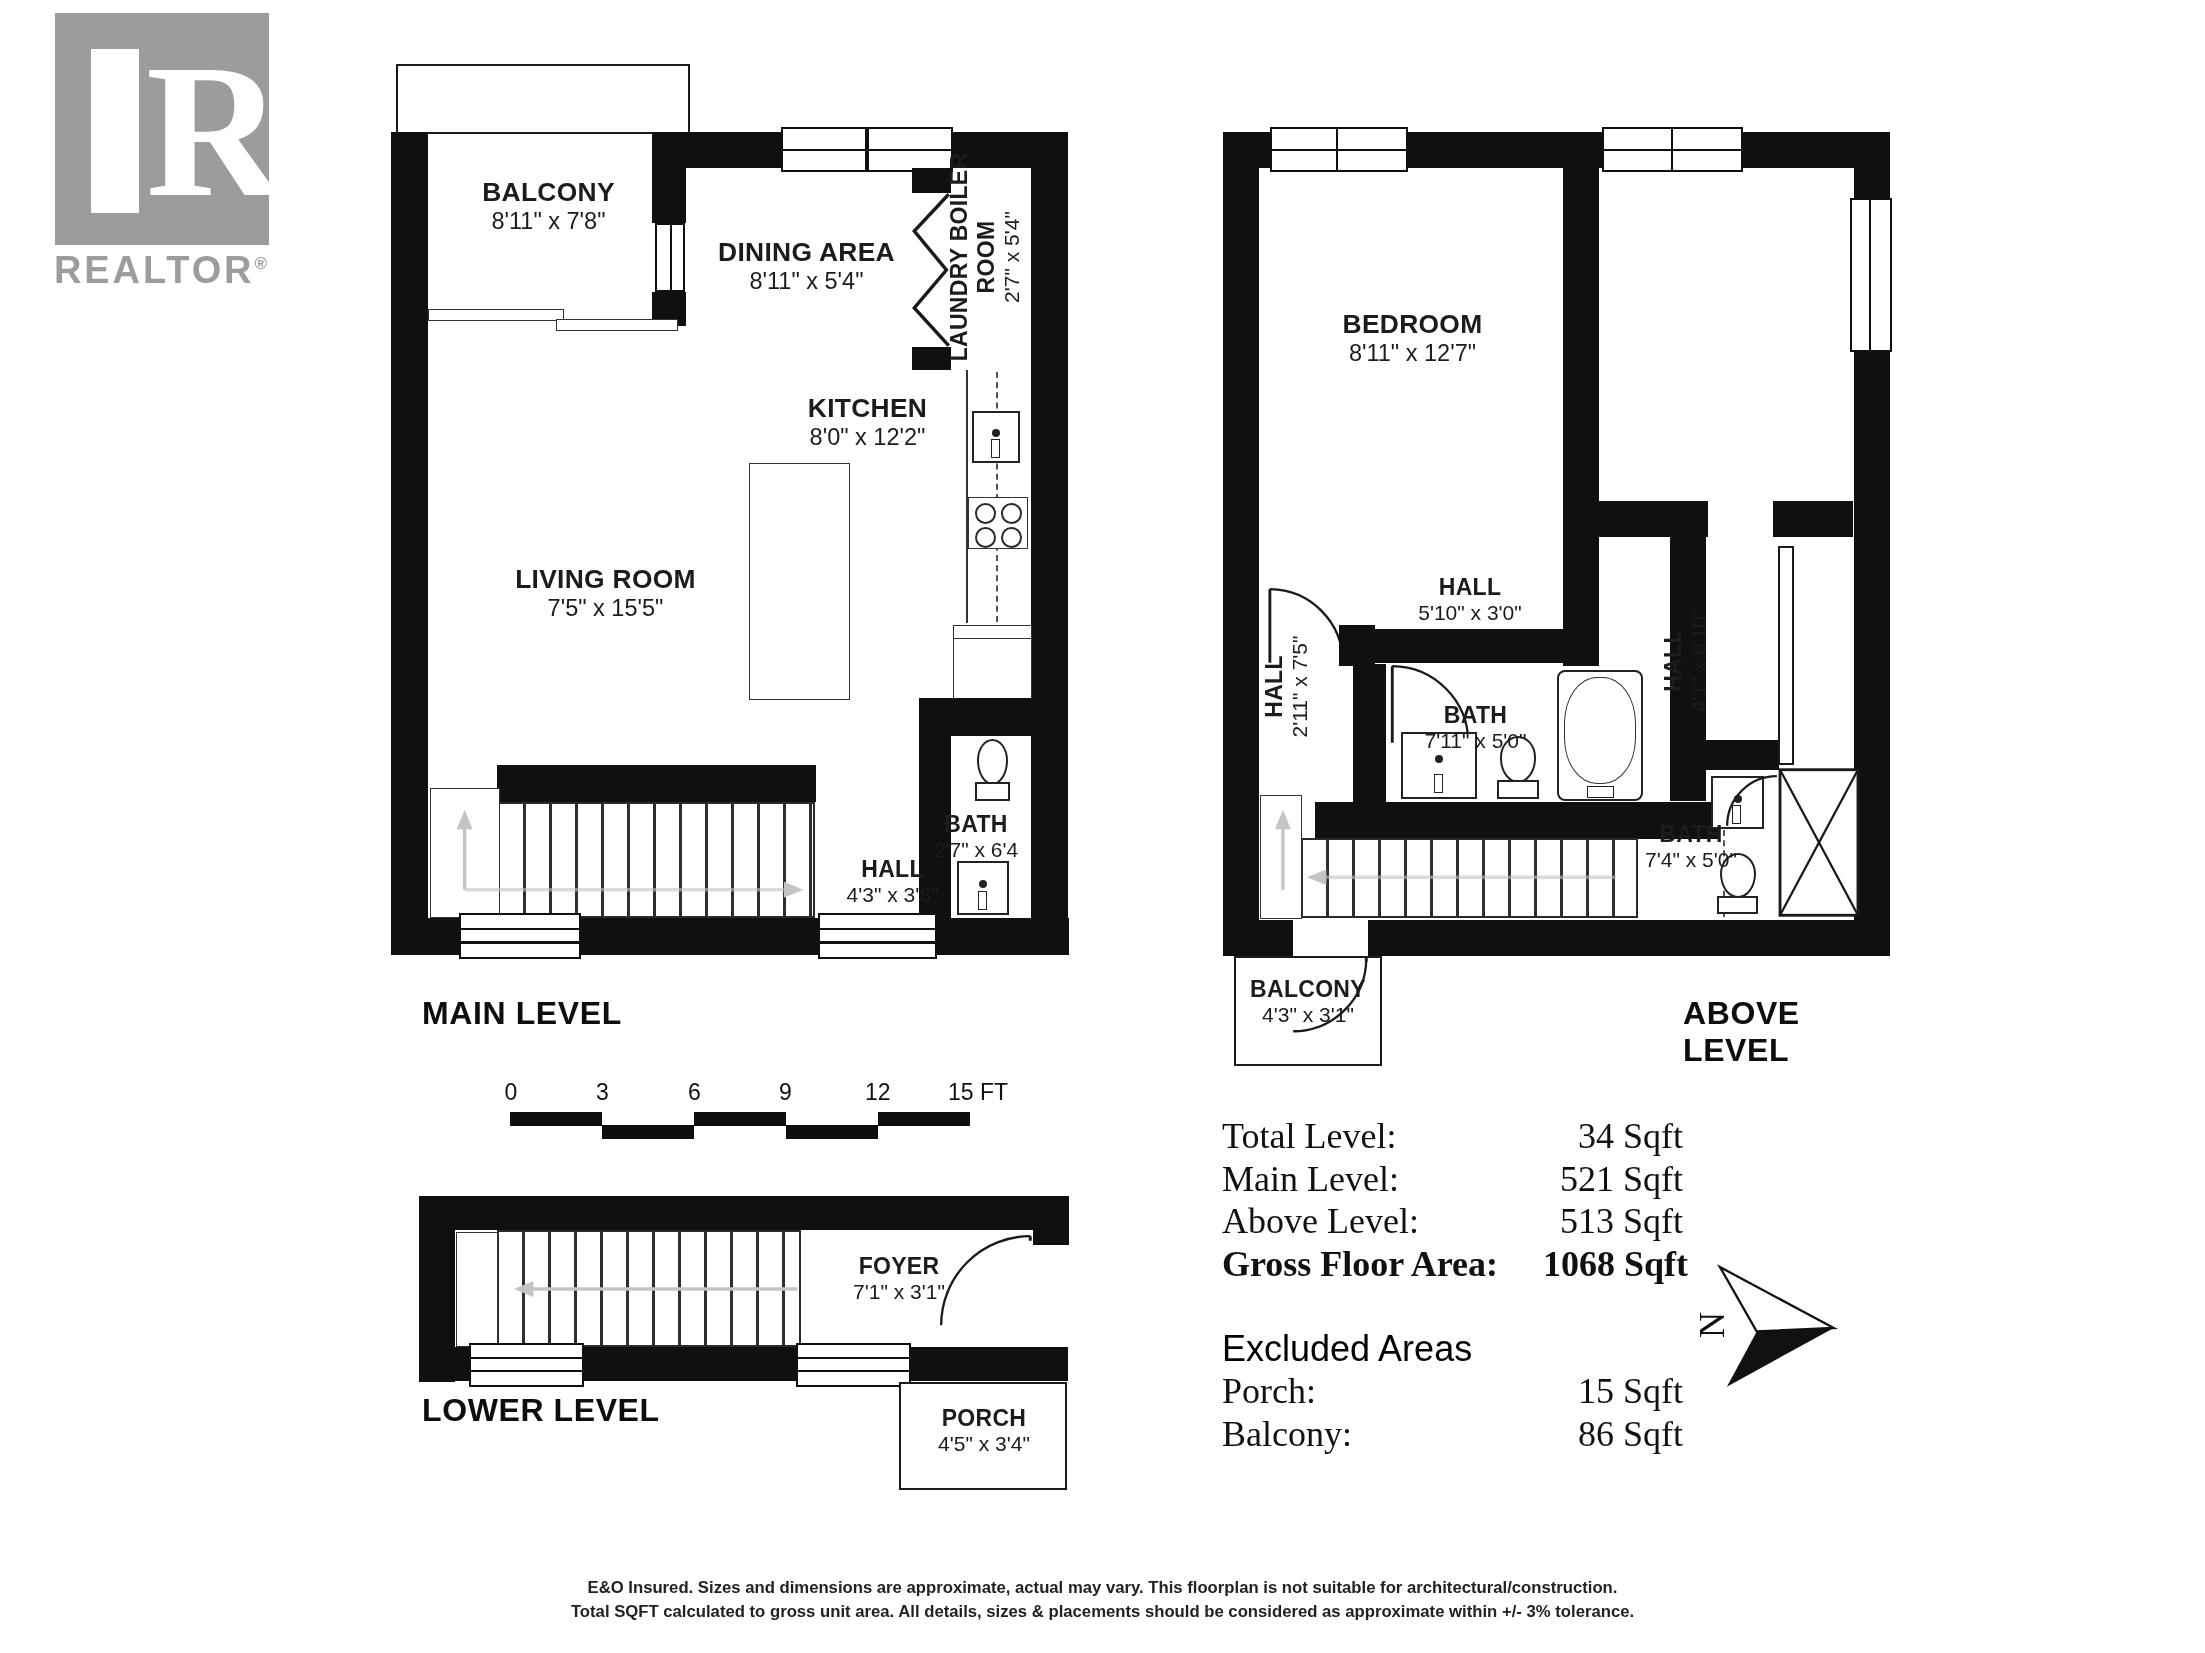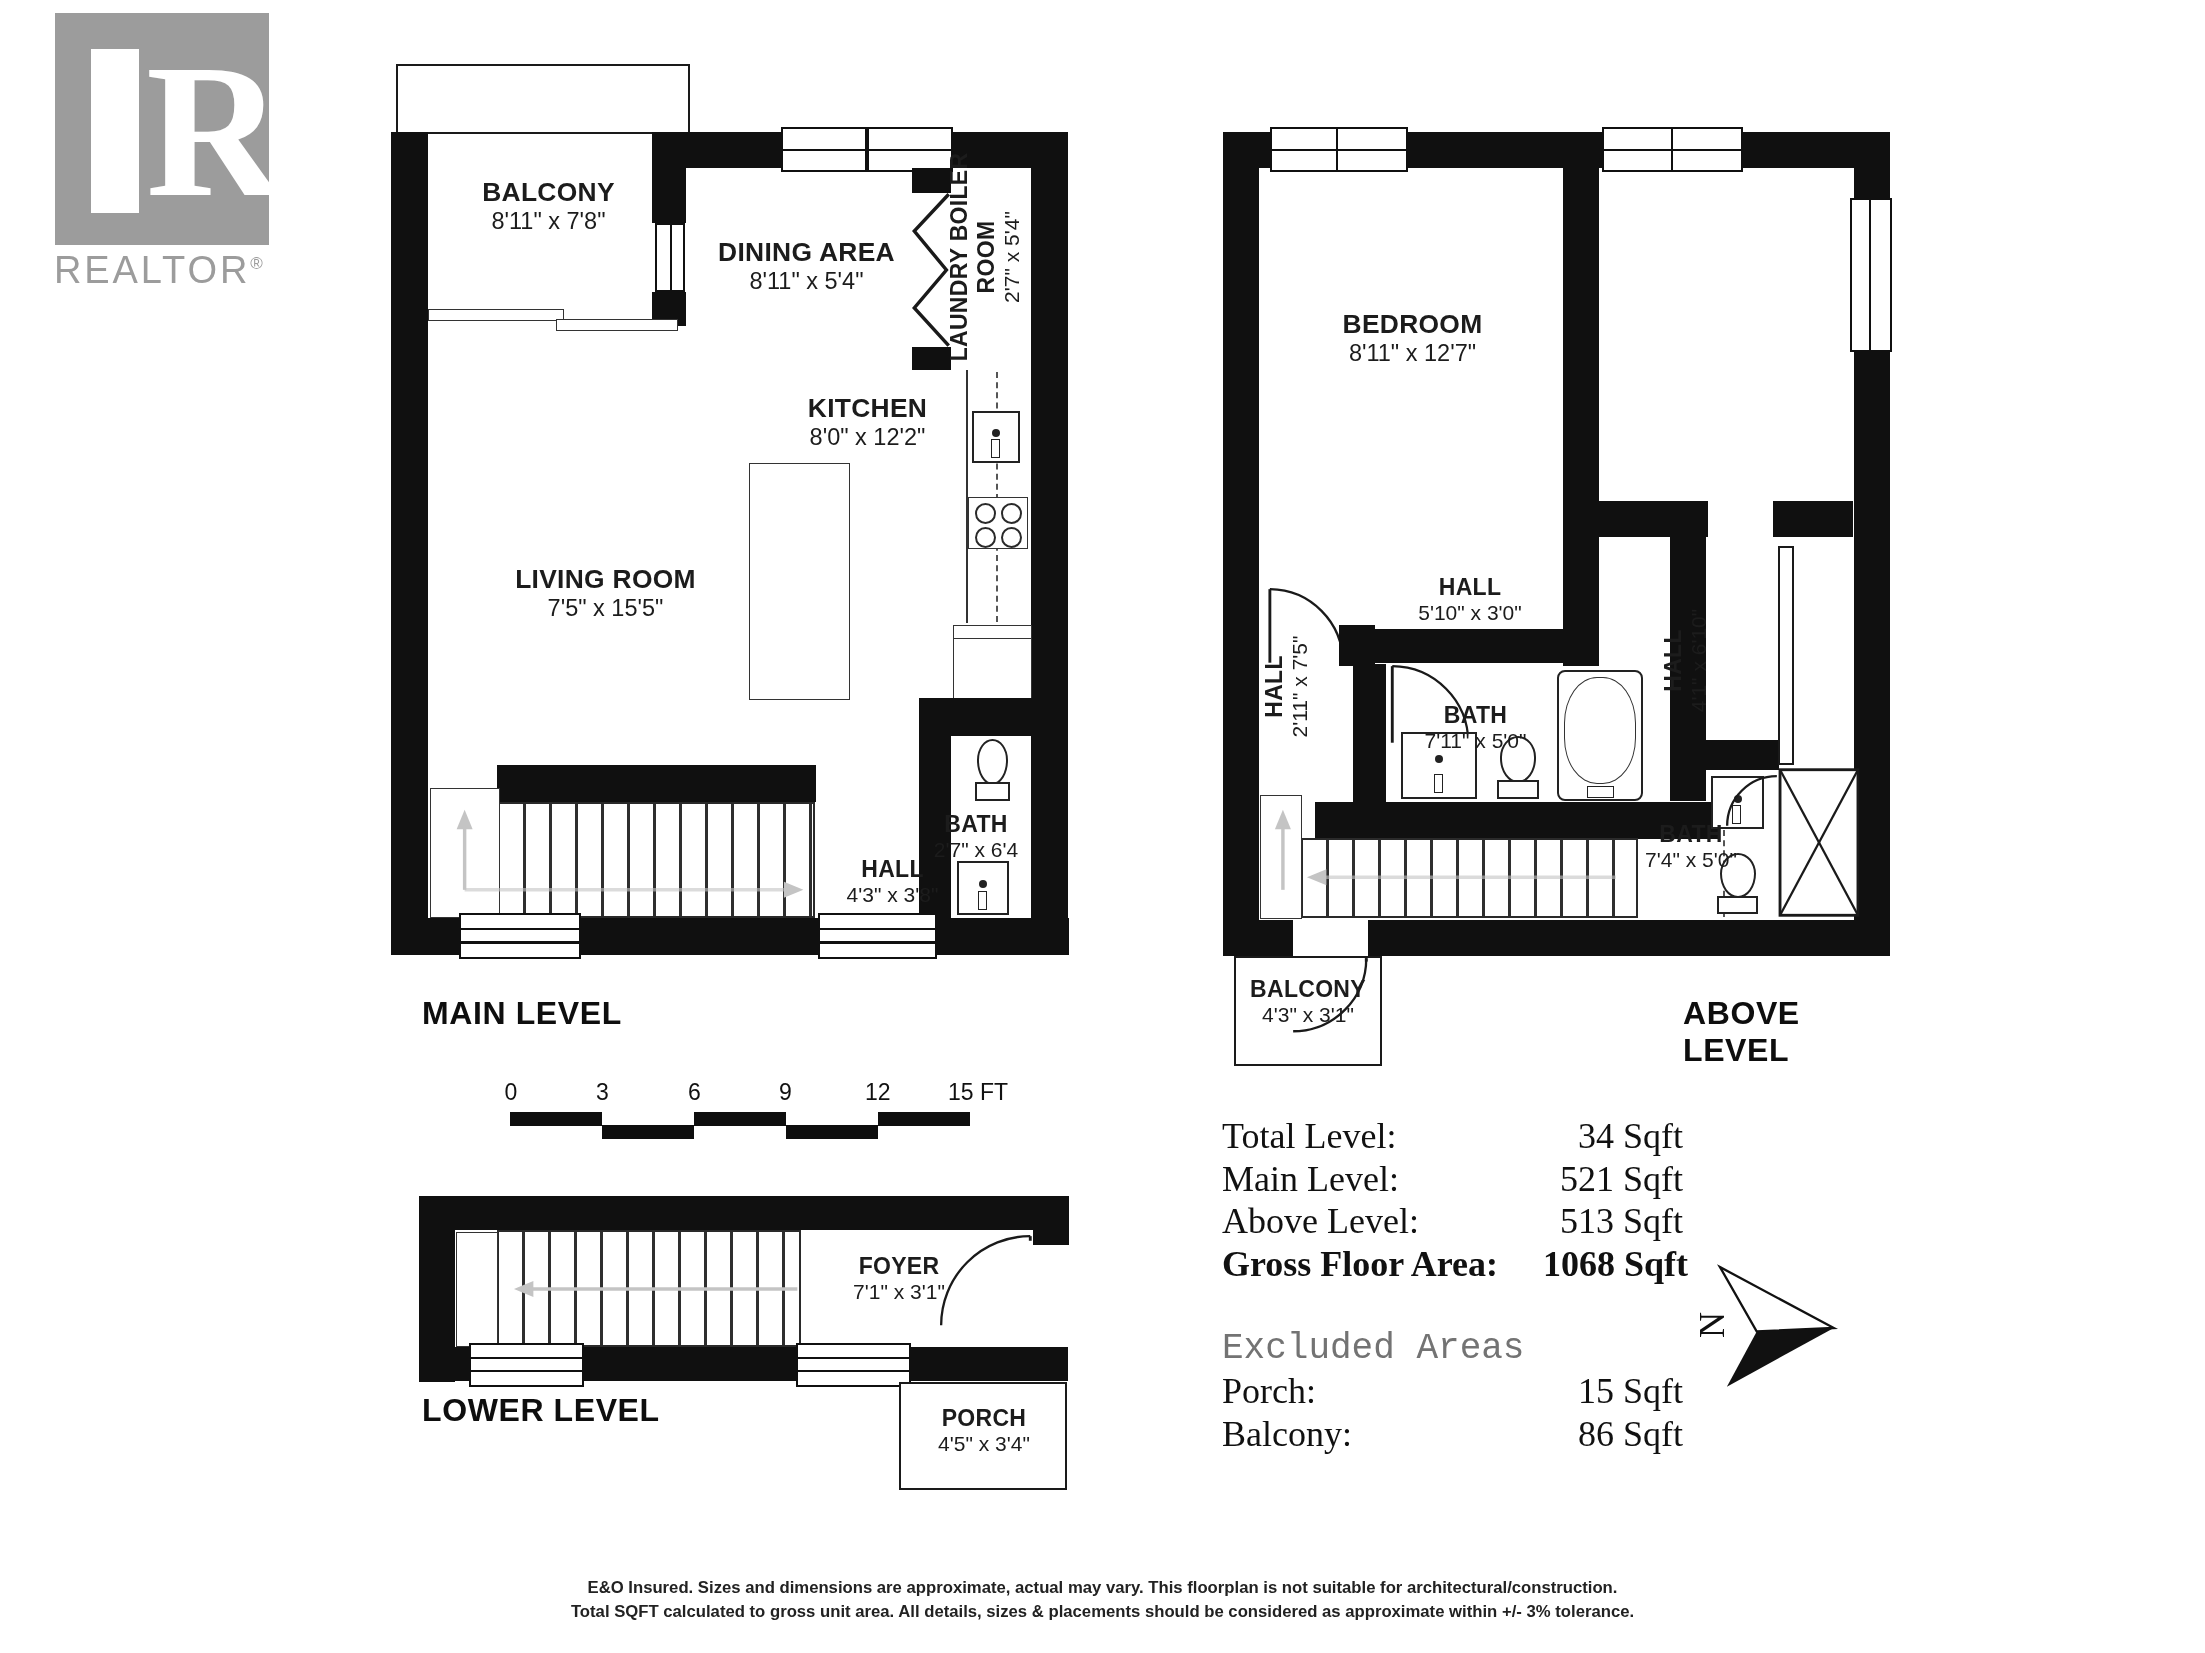--- a/index.html
+++ b/index.html
@@ -26,33 +26,33 @@
   .toilet .bowl{position:absolute;left:10%;top:0;width:80%;height:74%;border:2.3px solid #222;border-radius:50%/46% 46% 54% 54%;background:#fff;box-sizing:border-box}
   .sinksq{position:absolute;border:2.3px solid #222;background:#fff;box-sizing:border-box}
   .sinksq .dot{position:absolute;width:8px;height:8px;border-radius:50%;background:#222;left:calc(50% - 4px);top:34%}
   .sinksq .stub{position:absolute;width:6.9px;height:17px;background:#fff;border:1.7px solid #222;left:calc(50% - 5.2px);bottom:6%}
   .tub{position:absolute;border:2.3px solid #222;border-radius:8px;background:#fff;box-sizing:border-box}
   .tub .inner{position:absolute;left:4.6px;top:4.6px;right:4.6px;bottom:15px;border:1.7px solid #333;border-radius:33px/46px;background:#fff}
   .tub .tap{position:absolute;left:calc(50% - 12.6px);bottom:1.1px;width:25px;height:10.3px;border:1.7px solid #222;background:#fff}
   .stove{position:absolute;border:1.7px solid #333;background:#fff;box-sizing:border-box}
   .stove i{position:absolute;width:17px;height:17px;border:2.3px solid #2a2a2a;border-radius:50%;background:#fff}
   .serifrow{position:absolute;display:flex;justify-content:space-between;font-family:"Liberation Serif",serif;font-size:36px;color:#111}
-  .seriftitle{position:absolute;font-family:Liberation Mono, monospace;color:#737373}
+  .seriftitle{position:absolute;font-family:Liberation Sans, sans-serif;color:#000000}
   .disc{position:absolute;left:0;width:100%;text-align:center;font-weight:700;color:#222;font-family:"Liberation Sans",sans-serif}
 </style>
 </head>
 <body>
 
 <div id="page">
 
   <div class="abs" style="left:55px;top:12.6px;width:214px;height:232px;background:#9c9c9c">
     <div class="abs" style="left:36px;top:36px;width:48px;height:164px;background:#fff"></div>
     <div class="abs" style="left:91px;top:15px;width:123px;height:207px;color:#fff;font-family:'Liberation Serif',serif;font-weight:700;font-size:190px;line-height:207px;text-align:center">R</div>
   </div>
-  <div class="abs" style="left:54px;top:249px;color:#9c9c9c;font-size:38px;letter-spacing:2.9px;font-weight:400">
+  <div class="abs" style="left:54px;top:249px;color:#9c9c9c;font-size:38px;letter-spacing:2.9px;font-weight:700">
     <span>REALTOR</span><span style="font-size:17px;vertical-align:super">®</span>
   </div>
 
   <div class="thin" style="left:396px;top:64px;width:294px;height:70px;border-width:2.9px"></div>
 
   <div class="wall" style="left:391px;top:132px;width:37px;height:822px"></div>
   <div class="wall" style="left:652px;top:132px;width:416px;height:36px"></div>
   <div class="wall" style="left:1031px;top:132px;width:37px;height:822px"></div>
   <div class="wall" style="left:391px;top:918px;width:678px;height:37px"></div>
   <div class="wall" style="left:652px;top:168px;width:34px;height:55px"></div>

